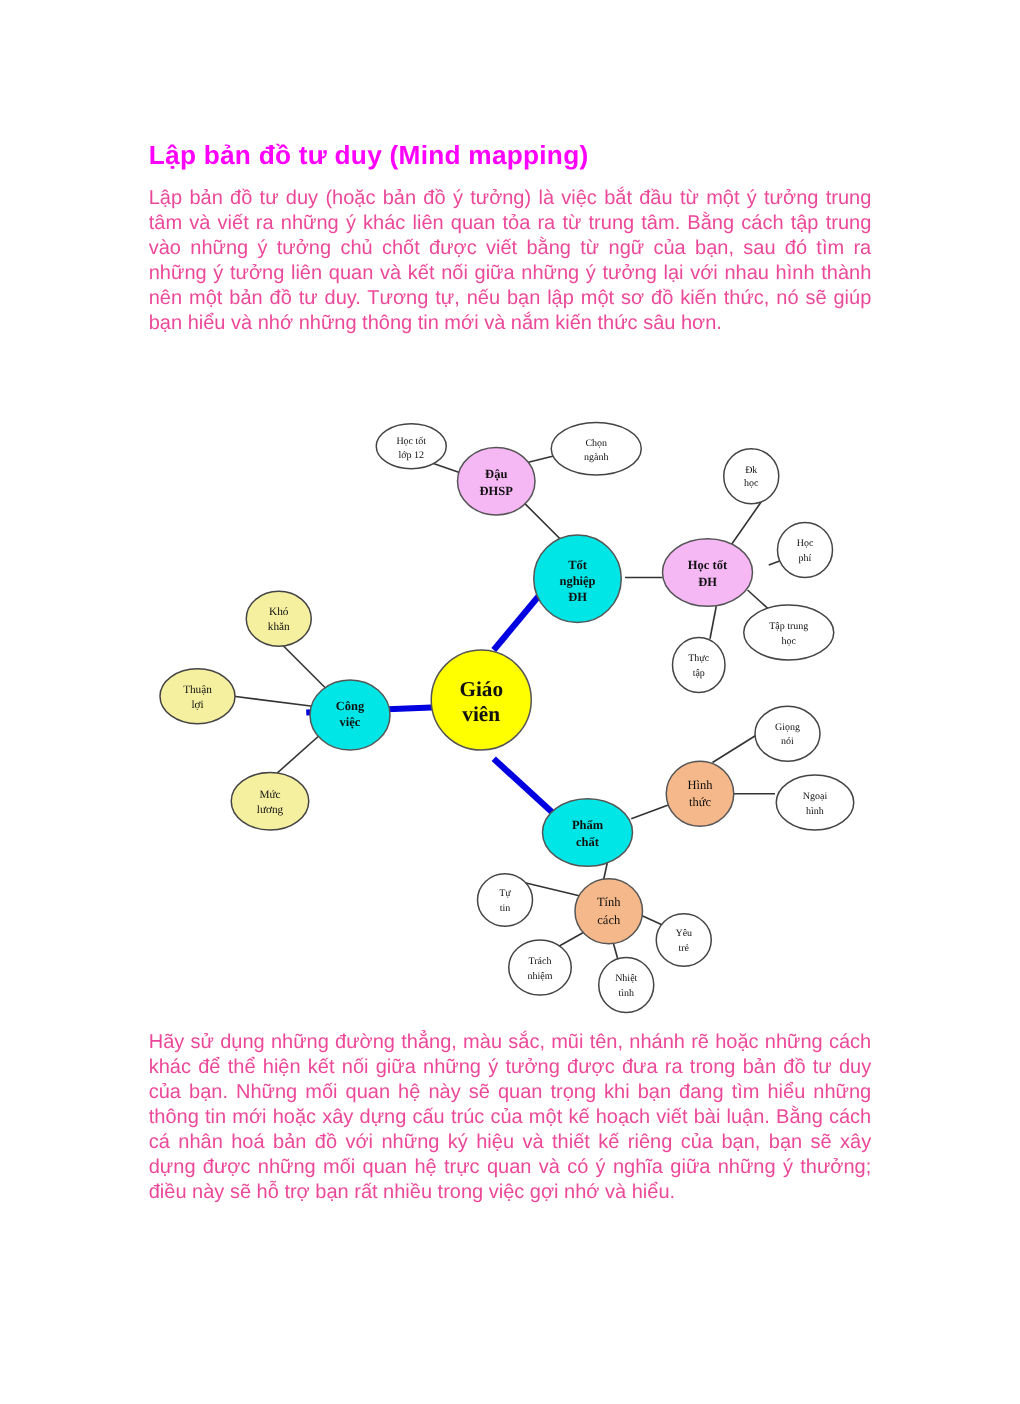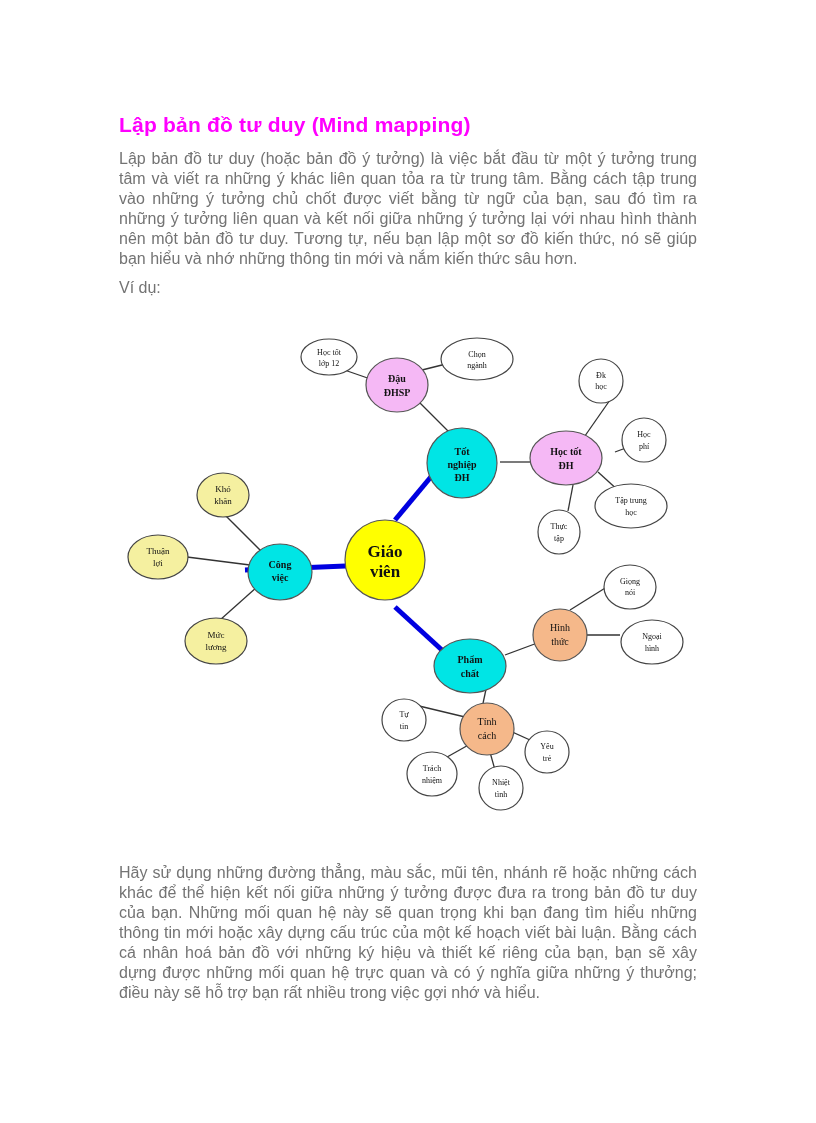--- a/index.html
+++ b/index.html
@@ -6,37 +6,36 @@
   body { width: 816px; height: 1123px; position: relative; overflow: hidden; }
   .page { position: absolute; left: 0; top: 0; width: 816px; height: 1123px; background: #fff; }
   .title {
     position: absolute; left: 119px; top: 113px; width: 590px;
     font-family: "Liberation Sans", sans-serif; font-weight: bold;
     font-size: 21px; color: #ff00ff; letter-spacing: 0.2px; margin: 0;
   }
   .para {
     position: absolute; left: 119px; width: 578px;
     font-family: "Liberation Sans", sans-serif; font-size: 16px;
-    line-height: 20px; color: #737373; text-align: justify; margin: 0;
+    line-height: 20px; color: #ec4899; text-align: justify; margin: 0;
   }
   #p1 { top: 149px; }
   #p2 { top: 278px; }
-  #p3 { top: 863px; }
+  #p3 { top: 824px; }
   #p4 { top: 981px; }
   .diagram { position: absolute; left: 120px; top: 325px; width: 580px; height: 490px; }
   .diagram svg { width: 580px; height: 490px; display: block; }
   .diagram text { font-family: "Liberation Serif", serif; fill: #111; text-anchor: middle; }
 </style>
 </head>
 <body>
 
 <div class="page">
   <h1 class="title">Lập bản đồ tư duy (Mind mapping)</h1>
   <p class="para" id="p1">Lập bản đồ tư duy (hoặc bản đồ ý tưởng) là việc bắt đầu từ một ý tưởng trung tâm và viết ra những ý khác liên quan tỏa ra từ trung tâm. Bằng cách tập trung vào những ý tưởng chủ chốt được viết bằng từ ngữ của bạn, sau đó tìm ra những ý tưởng liên quan và kết nối giữa những ý tưởng lại với nhau hình thành nên một bản đồ tư duy. Tương tự, nếu bạn lập một sơ đồ kiến thức, nó sẽ giúp bạn hiểu và nhớ những thông tin mới và nắm kiến thức sâu hơn.</p>
-  <p class="para" id="p2">Ví dụ:</p>
 
   <div class="diagram">
     <svg viewBox="0 0 580 490" xmlns="http://www.w3.org/2000/svg">
 
       <g stroke="#0000e0" stroke-width="5" fill="none">
         <line x1="250" y1="240" x2="125" y2="245"></line>
         <line x1="275" y1="195" x2="325" y2="135"></line>
         <line x1="275" y1="282" x2="335" y2="337"></line>
       </g>
 

